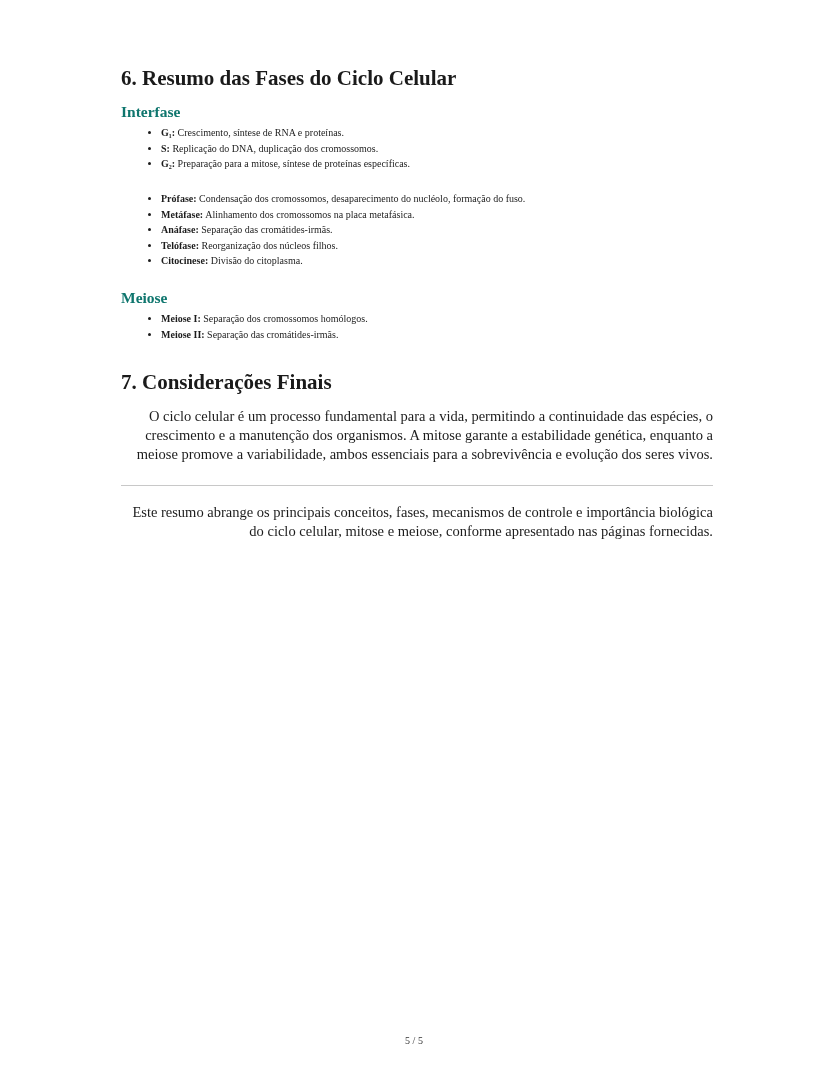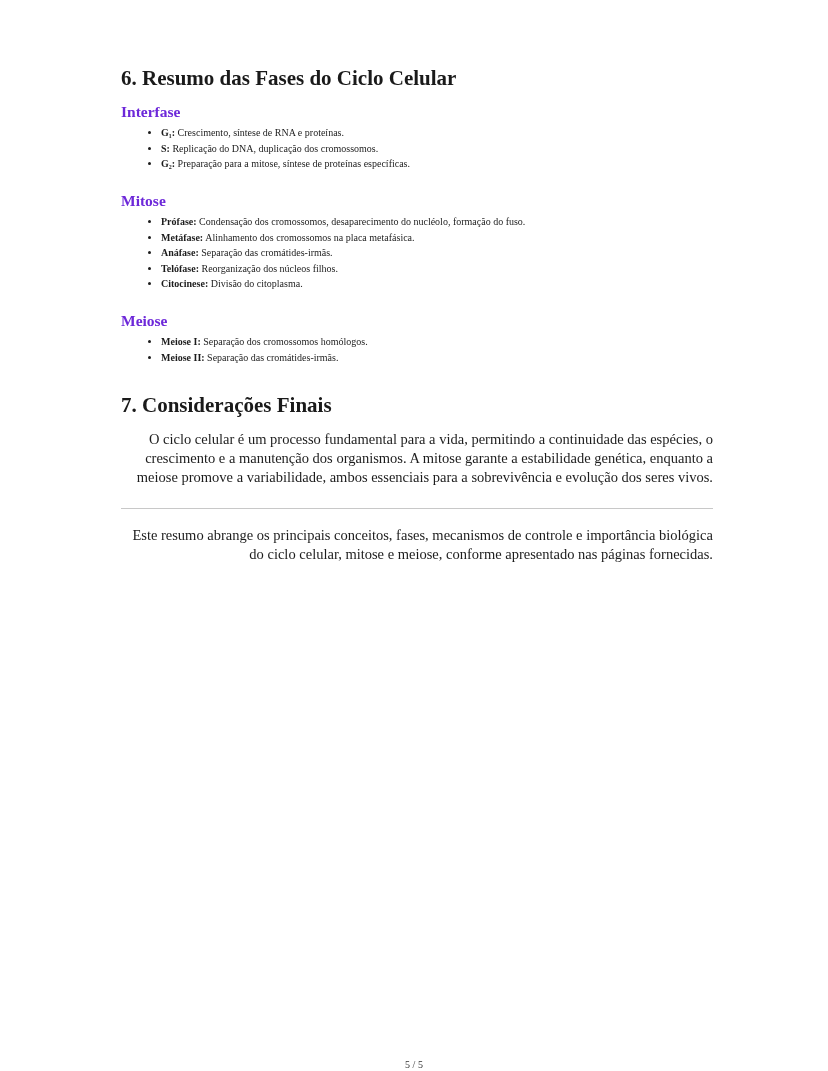--- a/index.html
+++ b/index.html
@@ -23,21 +23,21 @@
     font-size: 21px;
     font-weight: bold;
     margin: 0 0 12px 0;
     color: #1a1a1a;
   }
   .group { margin-bottom: 22px; }
   .group-heading {
     font-size: 15.5px;
     font-weight: bold;
     margin: 0 0 5px 0;
-    color: #6d28d9;
+    color: #0f766e;
   }
   ul.phase-list {
     margin: 0;
     padding: 0 0 0 40px;
     font-size: 10px;
     line-height: 1.3;
   }
   ul.phase-list li { margin: 2.5px 0; }
   .term { font-weight: bold; }
   .final-title { margin-top: 29px; }
@@ -50,21 +50,21 @@
   .divider {
     border: none;
     border-top: 1px solid #c8c8c8;
     margin: 20px 0 17px 0;
     height: 0;
   }
   .page-footer {
     position: absolute;
     left: 0;
     right: 0;
-    top: 1059px;
+    top: 1035px;
     text-align: center;
     font-size: 10px;
     color: #333333;
     font-family: "Liberation Serif", "DejaVu Serif", serif;
   }
 </style>
 </head>
 <body>
 
 <div class="page-content">
@@ -74,21 +74,20 @@
   <div class="group">
     <h2 class="group-heading">Interfase</h2>
     <ul class="phase-list">
       <li><span class="term">G₁:</span> <span>Crescimento, síntese de RNA e proteínas.</span></li>
       <li><span class="term">S:</span> <span>Replicação do DNA, duplicação dos cromossomos.</span></li>
       <li><span class="term">G₂:</span> <span>Preparação para a mitose, síntese de proteínas específicas.</span></li>
     </ul>
   </div>
 
   <div class="group">
-    <h2 class="group-heading">Mitose</h2>
     <ul class="phase-list">
       <li><span class="term">Prófase:</span> <span>Condensação dos cromossomos, desaparecimento do nucléolo, formação do fuso.</span></li>
       <li><span class="term">Metáfase:</span> <span>Alinhamento dos cromossomos na placa metafásica.</span></li>
       <li><span class="term">Anáfase:</span> <span>Separação das cromátides-irmãs.</span></li>
       <li><span class="term">Telófase:</span> <span>Reorganização dos núcleos filhos.</span></li>
       <li><span class="term">Citocinese:</span> <span>Divisão do citoplasma.</span></li>
     </ul>
   </div>
 
   <div class="group">

